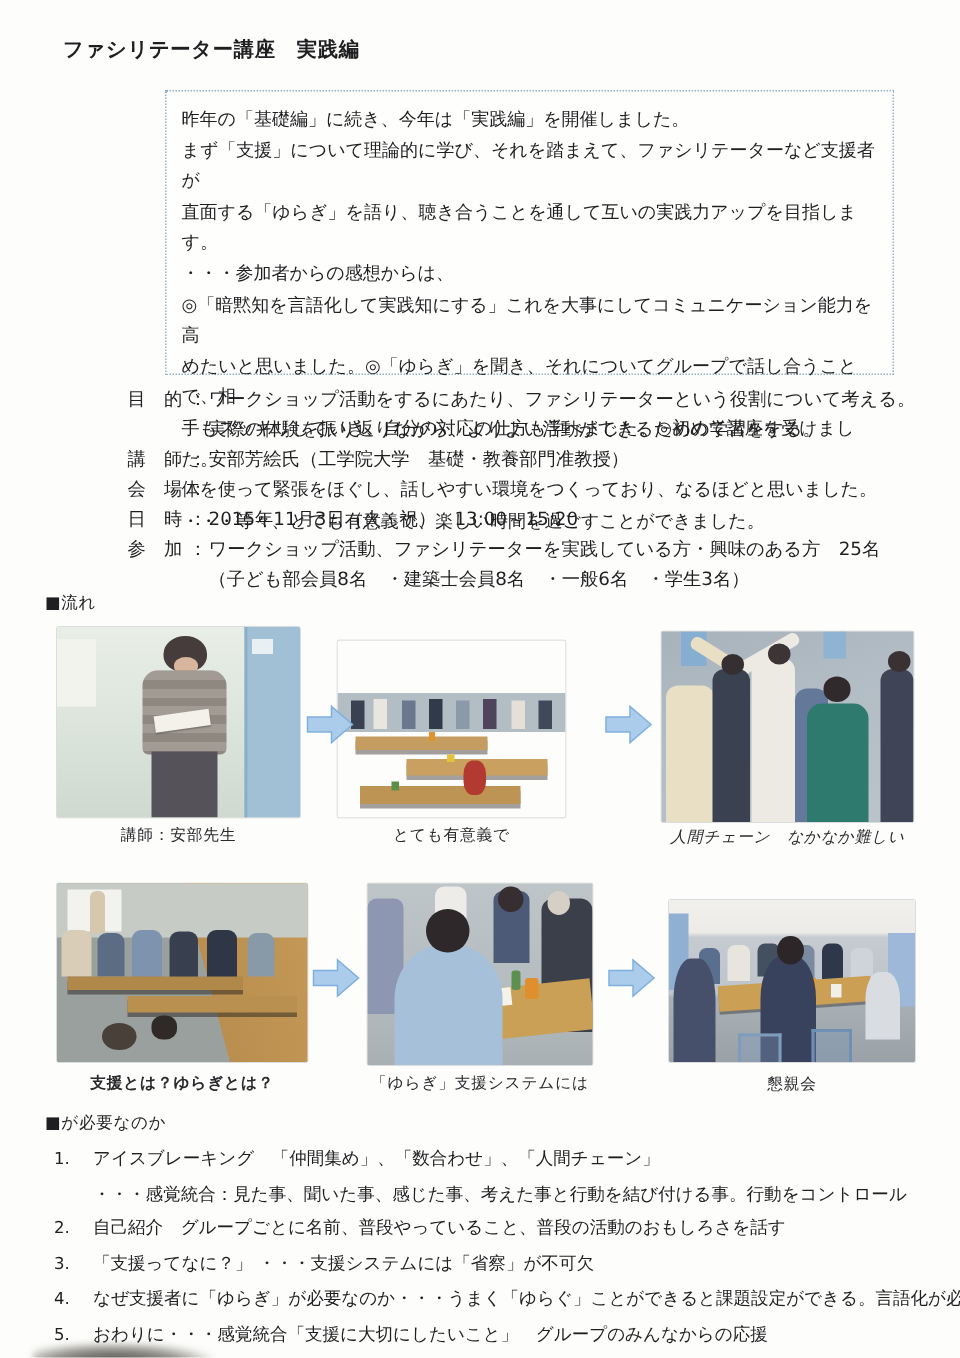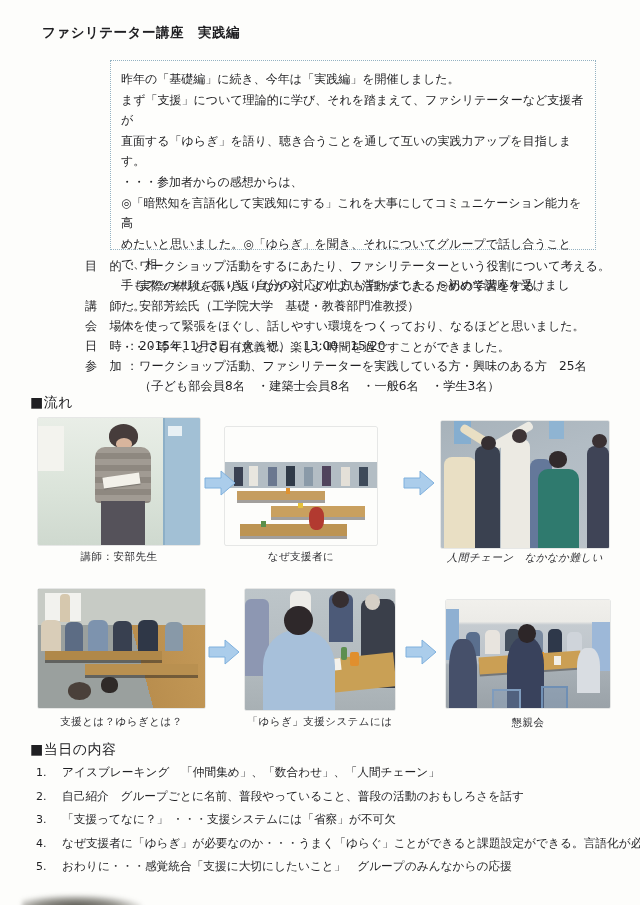--- a/index.html
+++ b/index.html
@@ -26,21 +26,21 @@
   }
   .details{
     position:absolute;left:85px;top:256px;width:540px;
     font-size:12.2px;line-height:20px;
   }
   .detail-row{display:flex;align-items:flex-start;}
   .detail-label{width:40px;flex:0 0 40px;}
   .detail-colon{width:14px;flex:0 0 14px;text-align:center;}
   .detail-value{white-space:pre-line;}
   .section-head{
-    position:absolute;font-size:14px;letter-spacing:.5px;
+    position:absolute;font-size:11px;letter-spacing:.5px;
   }
   .flow-head{left:30px;top:394px;}
   .agenda-head{left:30px;top:741px;}
   .photo{position:absolute;overflow:hidden;border-radius:1px;box-shadow:0 0 0 .5px rgba(120,130,135,.35);}
   .photo span{position:absolute;display:block;}
   .caption{
     position:absolute;font-size:10.5px;color:#2a2a2e;
     text-align:center;letter-spacing:.5px;white-space:nowrap;
   }
   .flow-arrow{position:absolute;width:34px;height:30px;}
@@ -153,21 +153,21 @@
   </div>
 
   <svg class="flow-arrow" style="left:203px;top:468px;" viewBox="0 0 34 30">
     <path d="M2 10 h16 v-7 l14 12 -14 12 v-7 h-16 z" style="fill:var(--arrow_fill,#abcdeb);stroke:var(--arrow_stroke,#7fb0dd);stroke-width:1;"></path>
   </svg>
   <svg class="flow-arrow" style="left:402px;top:468px;" viewBox="0 0 34 30">
     <path d="M2 10 h16 v-7 l14 12 -14 12 v-7 h-16 z" style="fill:var(--arrow_fill,#abcdeb);stroke:var(--arrow_stroke,#7fb0dd);stroke-width:1;"></path>
   </svg>
 
   <div class="caption" style="left:38px;top:550px;width:162px;">講師：安部先生</div>
-  <div class="caption" style="left:225px;top:550px;width:152px;">なぜ支援者に</div>
+  <div class="caption" style="left:225px;top:550px;width:152px;">とても有意義で</div>
   <div class="caption" style="left:441px;top:551px;width:168px;font-style:italic;">人間チェーン　なかなか難しい</div>
 
   <div class="photo" style="left:38px;top:589px;width:167px;height:119px;background:linear-gradient(75deg,#9aa09e 58%,#b98e4e 58%,#c59a58 100%);">
     <span style="left:0;top:0;width:100%;height:30%;background:#c7cbc5;"></span>
     <span style="left:4%;top:3%;width:22%;height:24%;background:#f2f2ee;"></span>
     <span style="left:13%;top:4%;width:6%;height:24%;background:#d6c8ae;border-radius:4px 4px 0 0;"></span>
     <span style="left:2%;top:26%;width:12%;height:26%;background:#d9cdb8;border-radius:6px 6px 0 0;"></span>
     <span style="left:16%;top:28%;width:11%;height:24%;background:#5c6c84;border-radius:6px 6px 0 0;"></span>
     <span style="left:30%;top:26%;width:12%;height:27%;background:#7d93ae;border-radius:6px 6px 0 0;"></span>
     <span style="left:45%;top:27%;width:11%;height:26%;background:#384050;border-radius:6px 6px 0 0;"></span>
@@ -215,31 +215,32 @@
     <span style="left:58%;top:80%;width:14%;height:20%;border:2px solid #6f8fb4;border-bottom:none;background:rgba(111,143,180,.35);"></span>
   </div>
 
   <svg class="flow-arrow" style="left:207px;top:637px;" viewBox="0 0 34 30">
     <path d="M2 10 h16 v-7 l14 12 -14 12 v-7 h-16 z" style="fill:var(--arrow_fill,#abcdeb);stroke:var(--arrow_stroke,#7fb0dd);stroke-width:1;"></path>
   </svg>
   <svg class="flow-arrow" style="left:404px;top:637px;" viewBox="0 0 34 30">
     <path d="M2 10 h16 v-7 l14 12 -14 12 v-7 h-16 z" style="fill:var(--arrow_fill,#abcdeb);stroke:var(--arrow_stroke,#7fb0dd);stroke-width:1;"></path>
   </svg>
 
-  <div class="caption" style="left:38px;top:715px;width:167px;">支援とは？ゆらぎとは？</div>
+  <div class="caption" style="left:38px;top:715px;width:167px;font-weight:bold;">支援とは？ゆらぎとは？</div>
   <div class="caption" style="left:245px;top:715px;width:150px;">「ゆらぎ」支援システムには</div>
   <div class="caption" style="left:446px;top:716px;width:164px;">懇親会</div>
 
-  <div class="section-head agenda-head">■当日の内容</div>
+  <div class="section-head agenda-head">■が必要なのか</div>
 
   <div class="agenda">
     <div class="agenda-item">
       <span class="agenda-num">1.</span>
       <span>アイスブレーキング　「仲間集め」、「数合わせ」、「人間チェーン」</span>
     </div>
+    <div class="agenda-note">・・・感覚統合：見た事、聞いた事、感じた事、考えた事と行動を結び付ける事。行動をコントロール</div>
     <div class="agenda-item">
       <span class="agenda-num">2.</span>
       <span>自己紹介　グループごとに名前、普段やっていること、普段の活動のおもしろさを話す</span>
     </div>
     <div class="agenda-item">
       <span class="agenda-num">3.</span>
       <span>「支援ってなに？」 ・・・支援システムには「省察」が不可欠</span>
     </div>
     <div class="agenda-item">
       <span class="agenda-num">4.</span>

